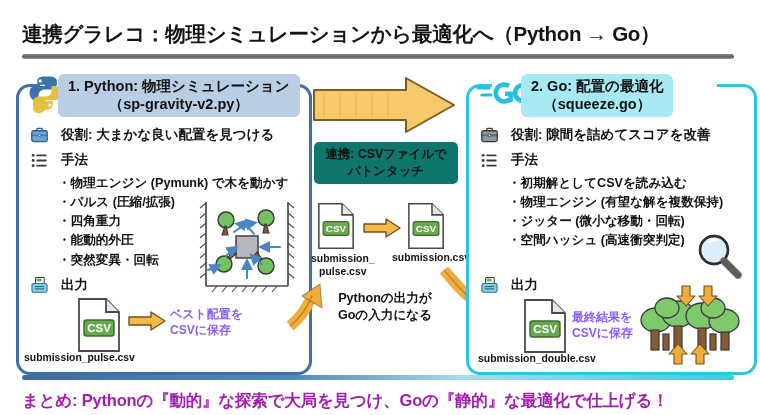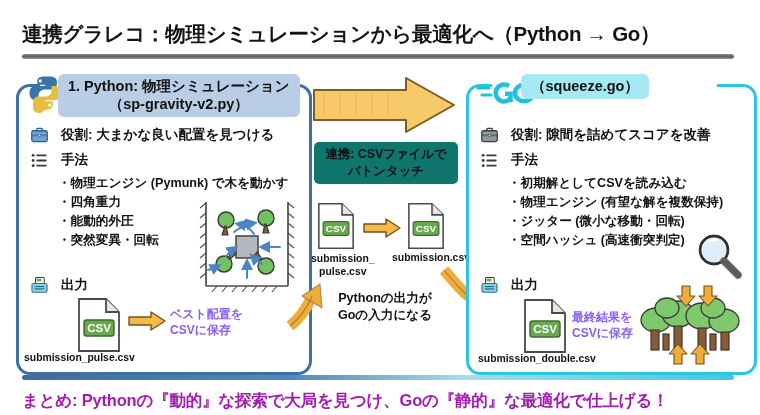--- a/index.html
+++ b/index.html
@@ -133,20 +133,21 @@
           <rect x="8" y="10.8" width="13" height="2.4" rx="1.1" fill="#3a3a3a"></rect>
         <circle cx="4" cy="18.5" r="1.8" fill="#3a3a3a"></circle>
           <rect x="8" y="17.3" width="13" height="2.4" rx="1.1" fill="#3a3a3a"></rect>
       </svg>
     </span>
     <span class="row-label">手法</span>
   </div>
 
   <div class="bullets" style="left:58px;top:162px;">
     <div>・物理エンジン (Pymunk) で木を動かす</div>
+    <div>・パルス (圧縮/拡張)</div>
     <div>・四角重力</div>
     <div>・能動的外圧</div>
     <div>・突然変異・回転</div>
   </div>
 
   <div class="abs" style="left:192px;top:186px;">
     <svg width="110" height="98" viewBox="0 0 110 98">
       <g stroke="#4a4a4a" stroke-width="1.7" fill="none">
         <line x1="14" y1="4" x2="14" y2="88"></line>
           <line x1="96" y1="4" x2="96" y2="88"></line>
@@ -324,20 +325,21 @@
         <line x1="6" y1="19" x2="15" y2="19"></line>
       </g>
       <g fill="none" stroke="#22c0dd" stroke-width="4.6">
         <path d="M33 10a8.5 8.5 0 1 0 0 14h1.5v-6.3H29"></path>
         <ellipse cx="48" cy="17" rx="9" ry="8.3"></ellipse>
       </g>
     </svg>
   </div>
 
   <div class="phead phead-r">
+    <div>2. Go: 配置の最適化</div>
     <div>（squeeze.go）</div>
   </div>
 
   <div class="row" style="left:480px;top:114px;">
     <span class="ico">
       <svg class="ico" viewBox="0 0 24 24">
         <rect x="8.5" y="3" width="7" height="3.3" rx="1.1" fill="none" stroke="#3b3b3b" stroke-width="1.8"></rect>
         <rect x="2.2" y="6" width="19.6" height="13.6" rx="2.2" fill="#8d9aa4" stroke="#3b3b3b" stroke-width="1.6"></rect>
         <rect x="2.2" y="10.6" width="19.6" height="2.4" fill="#3b3b3b" opacity=".5"></rect>
         <circle cx="12" cy="11.8" r="1.5" fill="#eef1f4" stroke="#3b3b3b" stroke-width="1"></circle>

